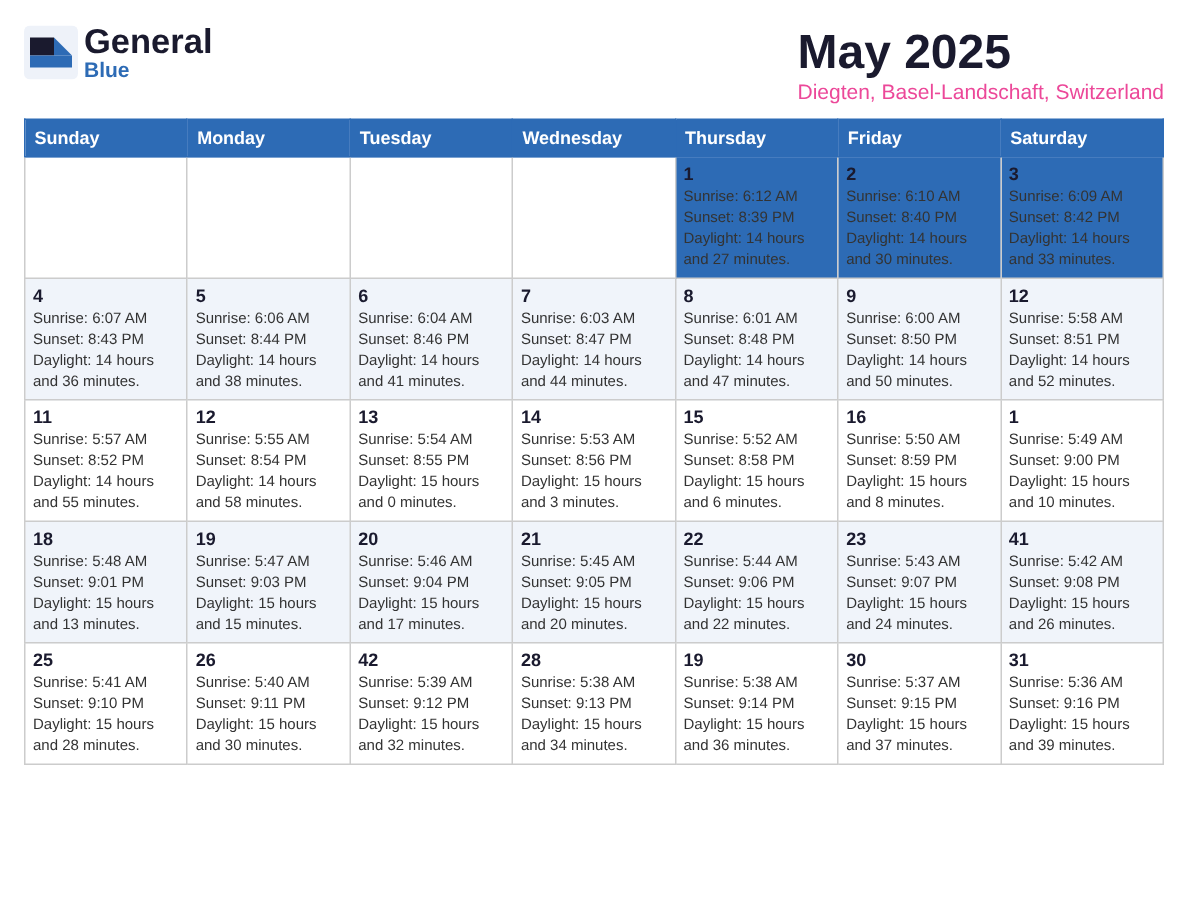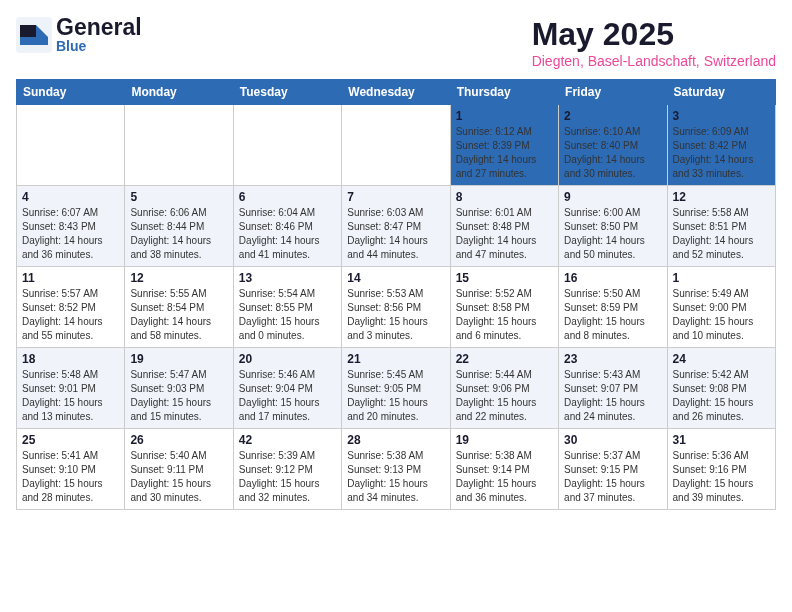--- a/index.html
+++ b/index.html
@@ -167,21 +167,21 @@
         <td><span class="day-num">16</span><span class="day-info">Sunrise: 5:50 AM<br>Sunset: 8:59 PM<br>Daylight: 15 hours<br>and 8 minutes.</span></td>
         <td><span class="day-num">1</span><span class="day-info">Sunrise: 5:49 AM<br>Sunset: 9:00 PM<br>Daylight: 15 hours<br>and 10 minutes.</span></td>
       </tr>
       <tr class="row-gray">
         <td><span class="day-num">18</span><span class="day-info">Sunrise: 5:48 AM<br>Sunset: 9:01 PM<br>Daylight: 15 hours<br>and 13 minutes.</span></td>
         <td><span class="day-num">19</span><span class="day-info">Sunrise: 5:47 AM<br>Sunset: 9:03 PM<br>Daylight: 15 hours<br>and 15 minutes.</span></td>
         <td><span class="day-num">20</span><span class="day-info">Sunrise: 5:46 AM<br>Sunset: 9:04 PM<br>Daylight: 15 hours<br>and 17 minutes.</span></td>
         <td><span class="day-num">21</span><span class="day-info">Sunrise: 5:45 AM<br>Sunset: 9:05 PM<br>Daylight: 15 hours<br>and 20 minutes.</span></td>
         <td><span class="day-num">22</span><span class="day-info">Sunrise: 5:44 AM<br>Sunset: 9:06 PM<br>Daylight: 15 hours<br>and 22 minutes.</span></td>
         <td><span class="day-num">23</span><span class="day-info">Sunrise: 5:43 AM<br>Sunset: 9:07 PM<br>Daylight: 15 hours<br>and 24 minutes.</span></td>
-        <td><span class="day-num">24</span><span class="day-info">Sunrise: 5:42 AM<br>Sunset: 9:08 PM<br>Daylight: 15 hours<br>and 26 minutes.</span></td>
+        <td><span class="day-num">41</span><span class="day-info">Sunrise: 5:42 AM<br>Sunset: 9:08 PM<br>Daylight: 15 hours<br>and 26 minutes.</span></td>
       </tr>
       <tr class="row-white">
         <td><span class="day-num">25</span><span class="day-info">Sunrise: 5:41 AM<br>Sunset: 9:10 PM<br>Daylight: 15 hours<br>and 28 minutes.</span></td>
         <td><span class="day-num">26</span><span class="day-info">Sunrise: 5:40 AM<br>Sunset: 9:11 PM<br>Daylight: 15 hours<br>and 30 minutes.</span></td>
         <td><span class="day-num">42</span><span class="day-info">Sunrise: 5:39 AM<br>Sunset: 9:12 PM<br>Daylight: 15 hours<br>and 32 minutes.</span></td>
         <td><span class="day-num">28</span><span class="day-info">Sunrise: 5:38 AM<br>Sunset: 9:13 PM<br>Daylight: 15 hours<br>and 34 minutes.</span></td>
         <td><span class="day-num">19</span><span class="day-info">Sunrise: 5:38 AM<br>Sunset: 9:14 PM<br>Daylight: 15 hours<br>and 36 minutes.</span></td>
         <td><span class="day-num">30</span><span class="day-info">Sunrise: 5:37 AM<br>Sunset: 9:15 PM<br>Daylight: 15 hours<br>and 37 minutes.</span></td>
         <td><span class="day-num">31</span><span class="day-info">Sunrise: 5:36 AM<br>Sunset: 9:16 PM<br>Daylight: 15 hours<br>and 39 minutes.</span></td>
       </tr>

